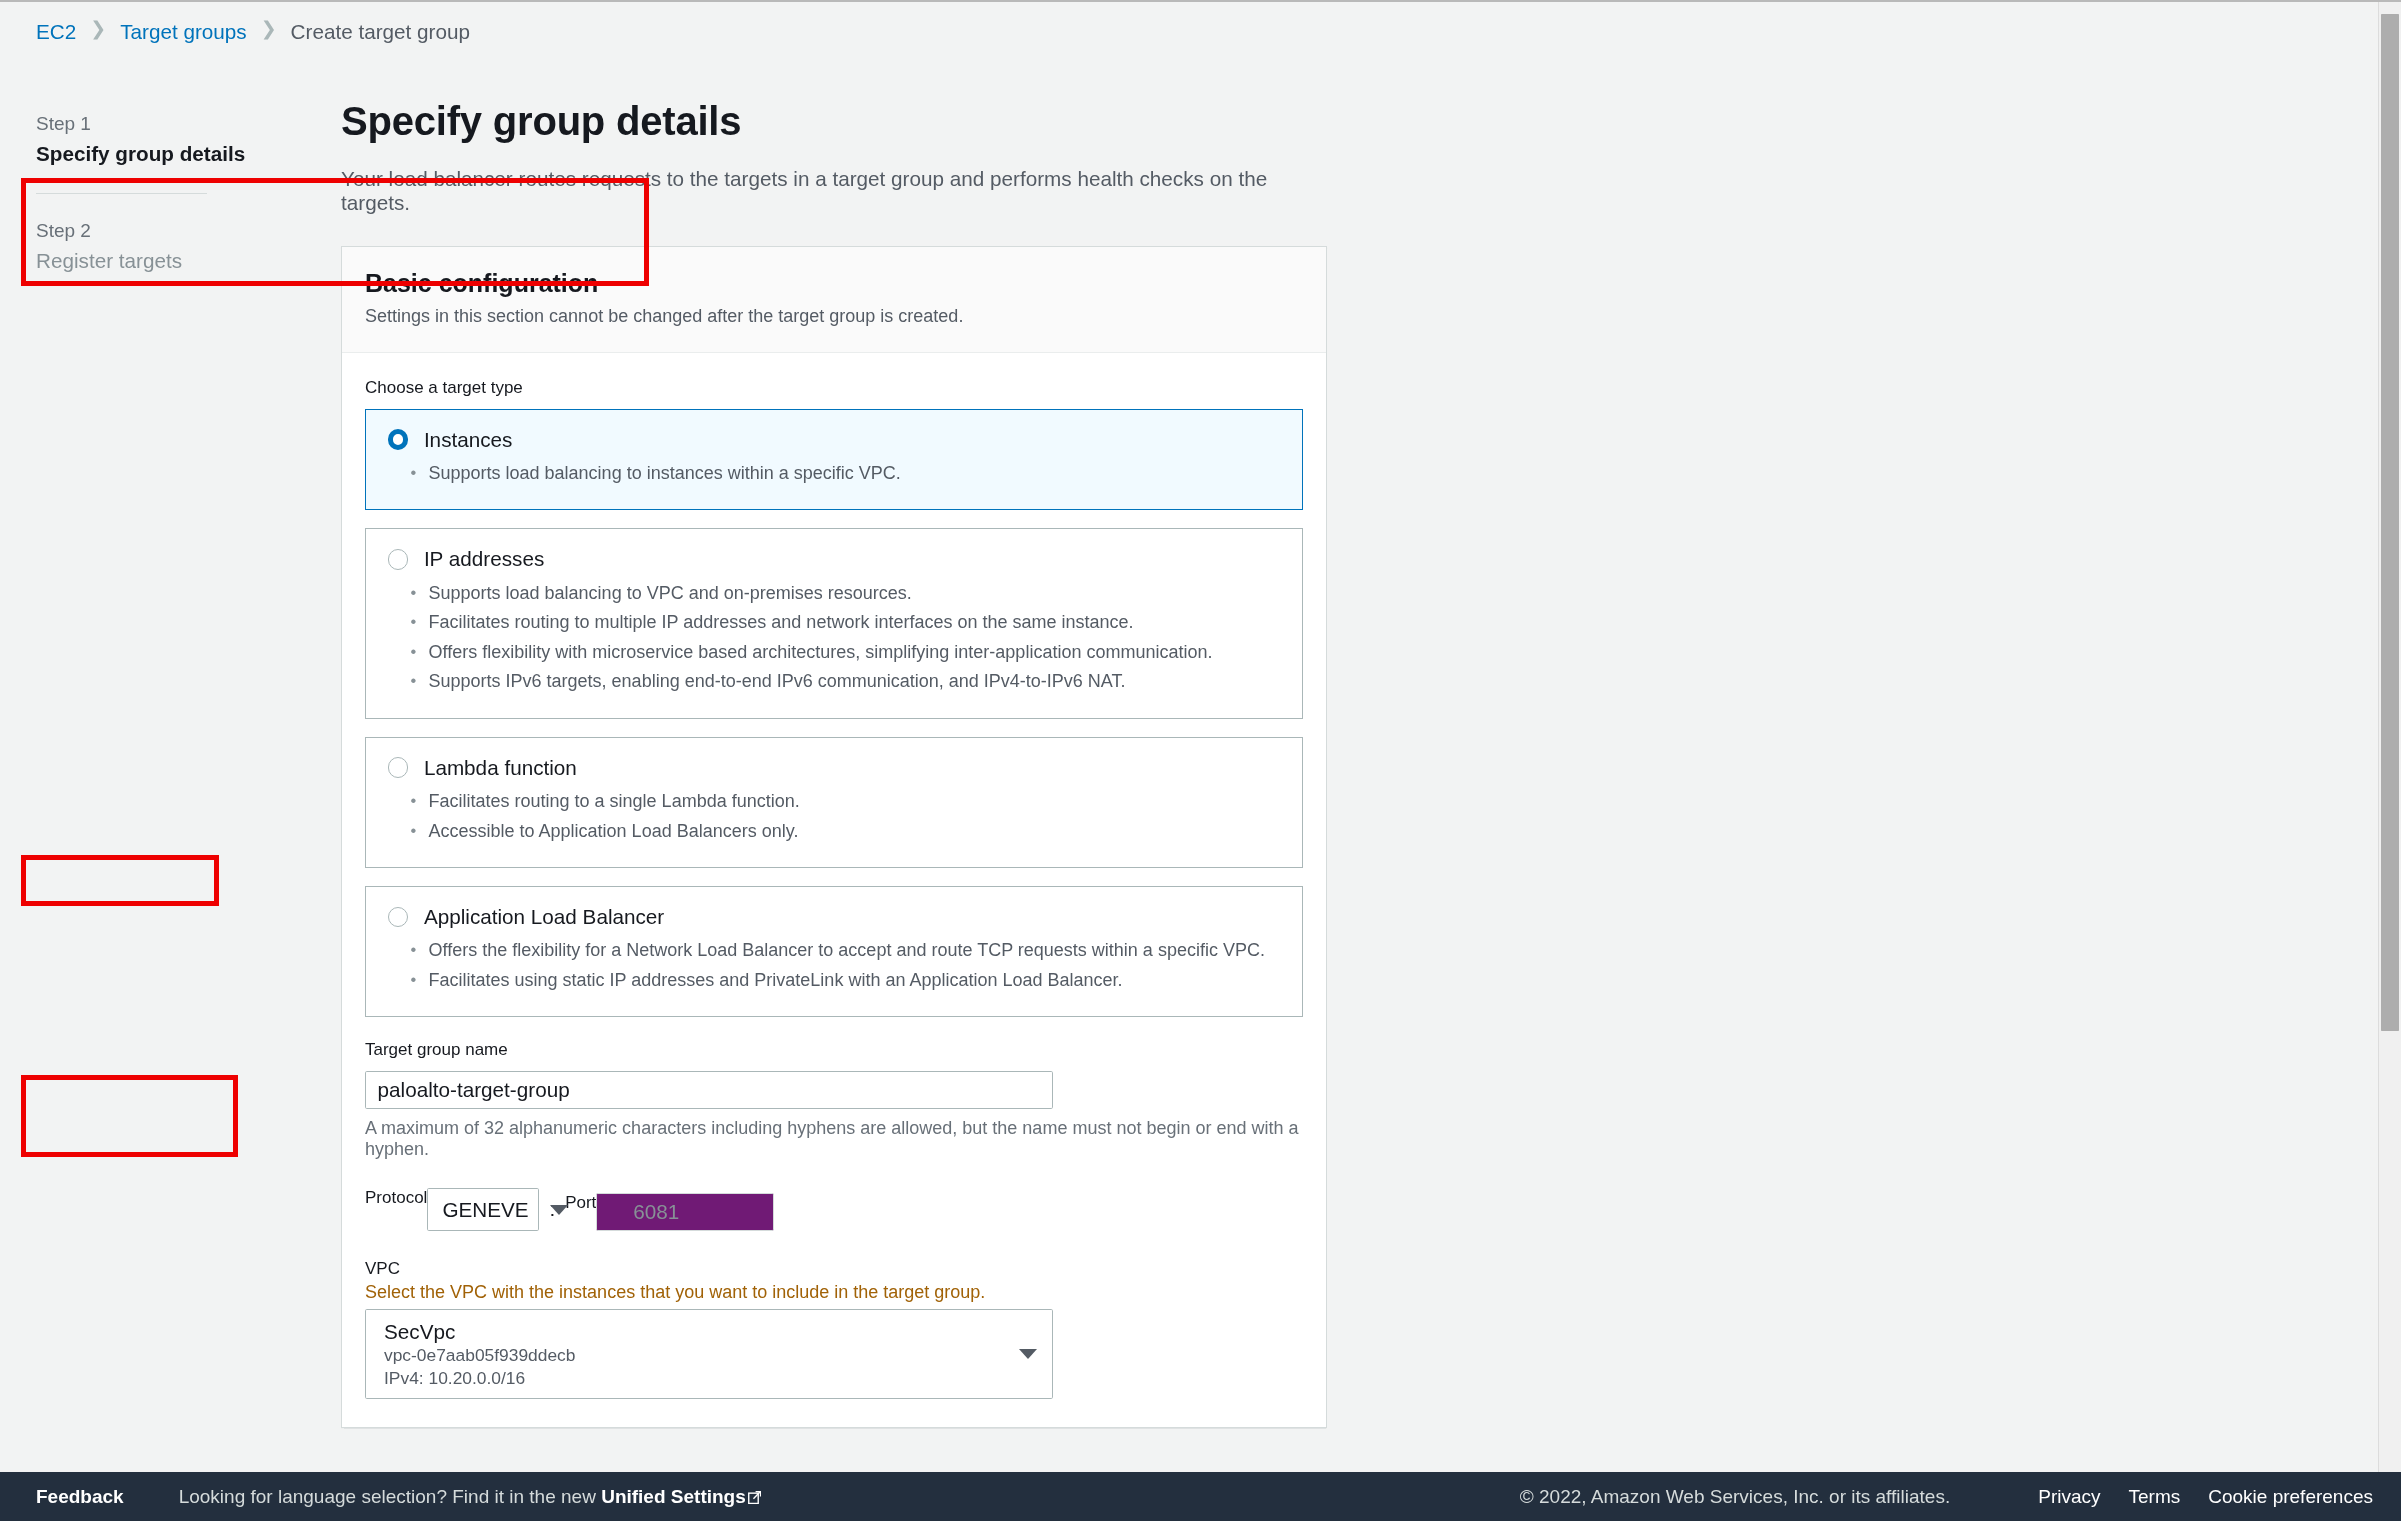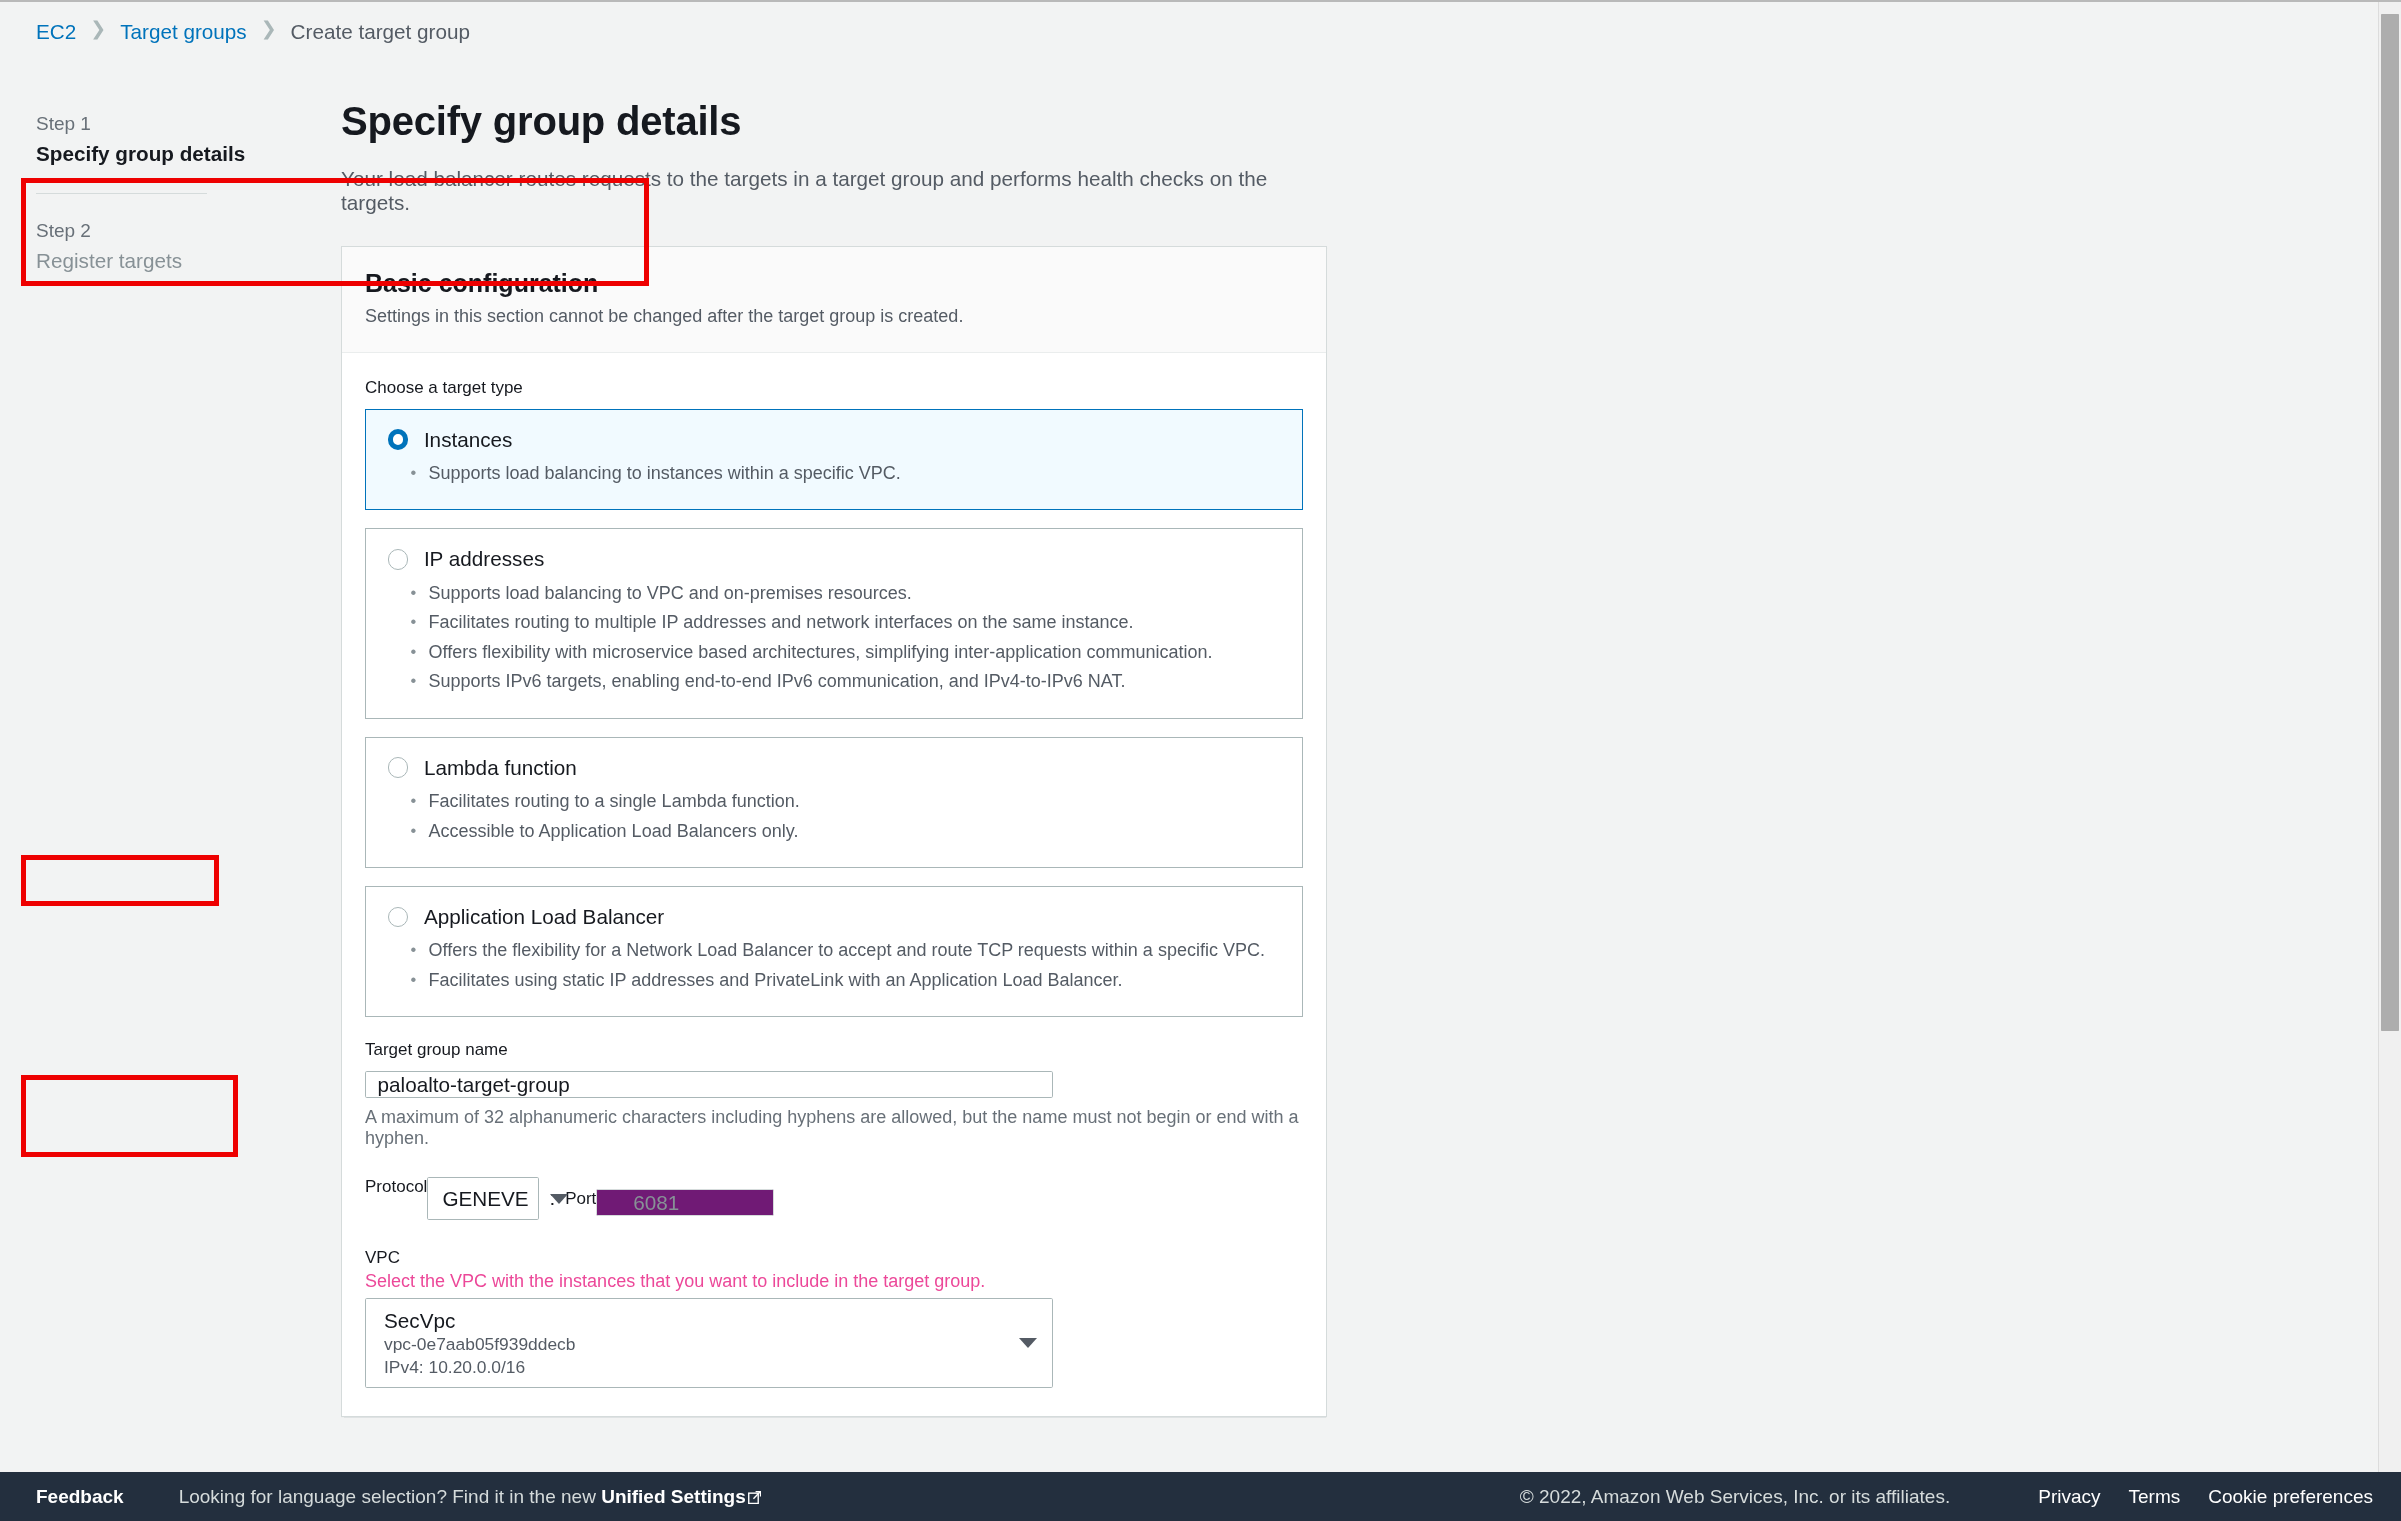--- a/index.html
+++ b/index.html
@@ -131,21 +131,21 @@
   }
 
   
   .field-label {
     font-size: 17px;
     color: #16191f;
     margin-bottom: 10.8px;
   }
   .field-desc {
     font-size: 18px;
-    color: #ec4899;
+    color: #a16207;
     margin-bottom: 5.8px;
   }
   .field-hint {
     font-size: 18px;
     color: #687078;
     margin-top: 9px;
   }
 
   
   .tile {
@@ -212,21 +212,21 @@
     height: 13.2px;
     margin-left: 2.5px;
     position: relative;
     vertical-align: -0.8px;
   }
   .ext-icon svg { display: block; }
 
   
   .text-input {
     width: 688px;
-    height: 27px;
+    height: 38px;
     border: 0.8px solid #aab7b8;
     border-radius: 1.7px;
     background: #fff;
     font-family: "Liberation Sans", sans-serif;
     font-size: 20.7px;
     color: #16191f;
     padding: 0 11.6px;
     outline: none;
   }
   .text-input.disabled {

